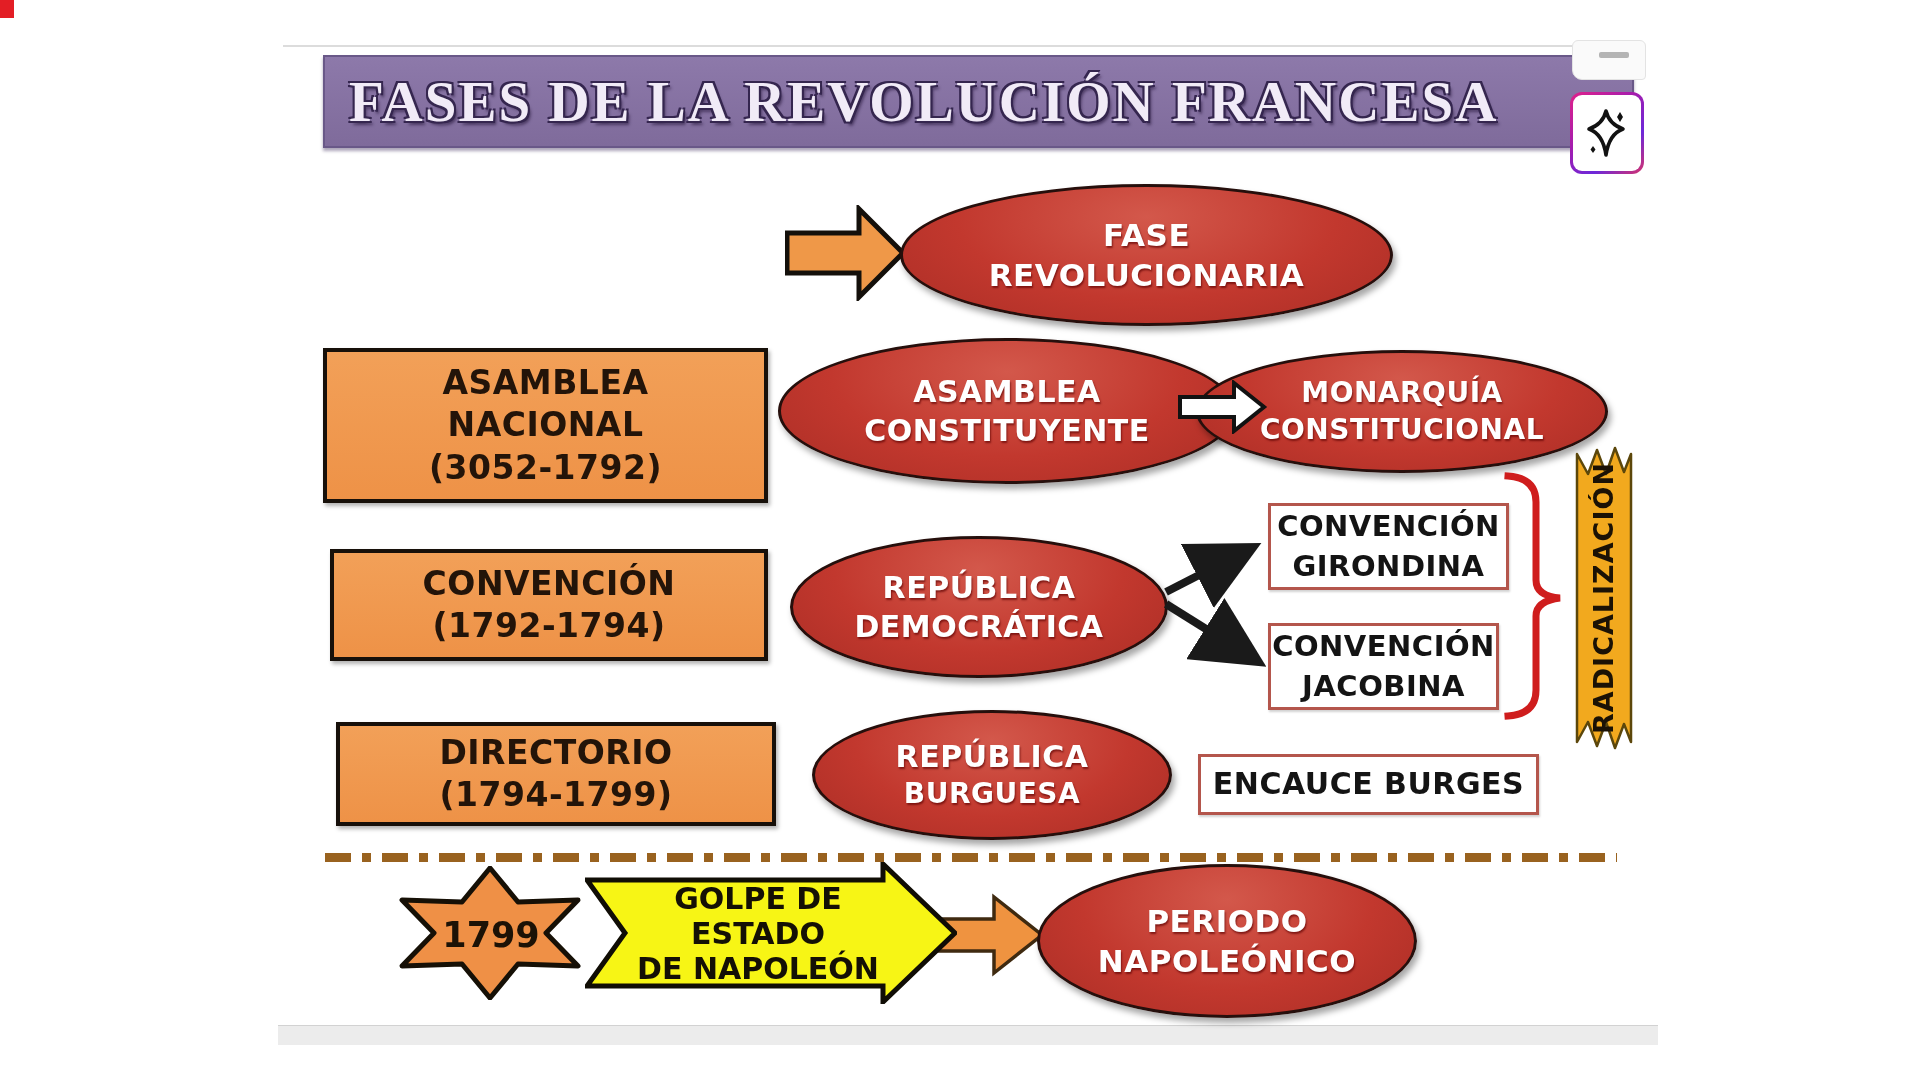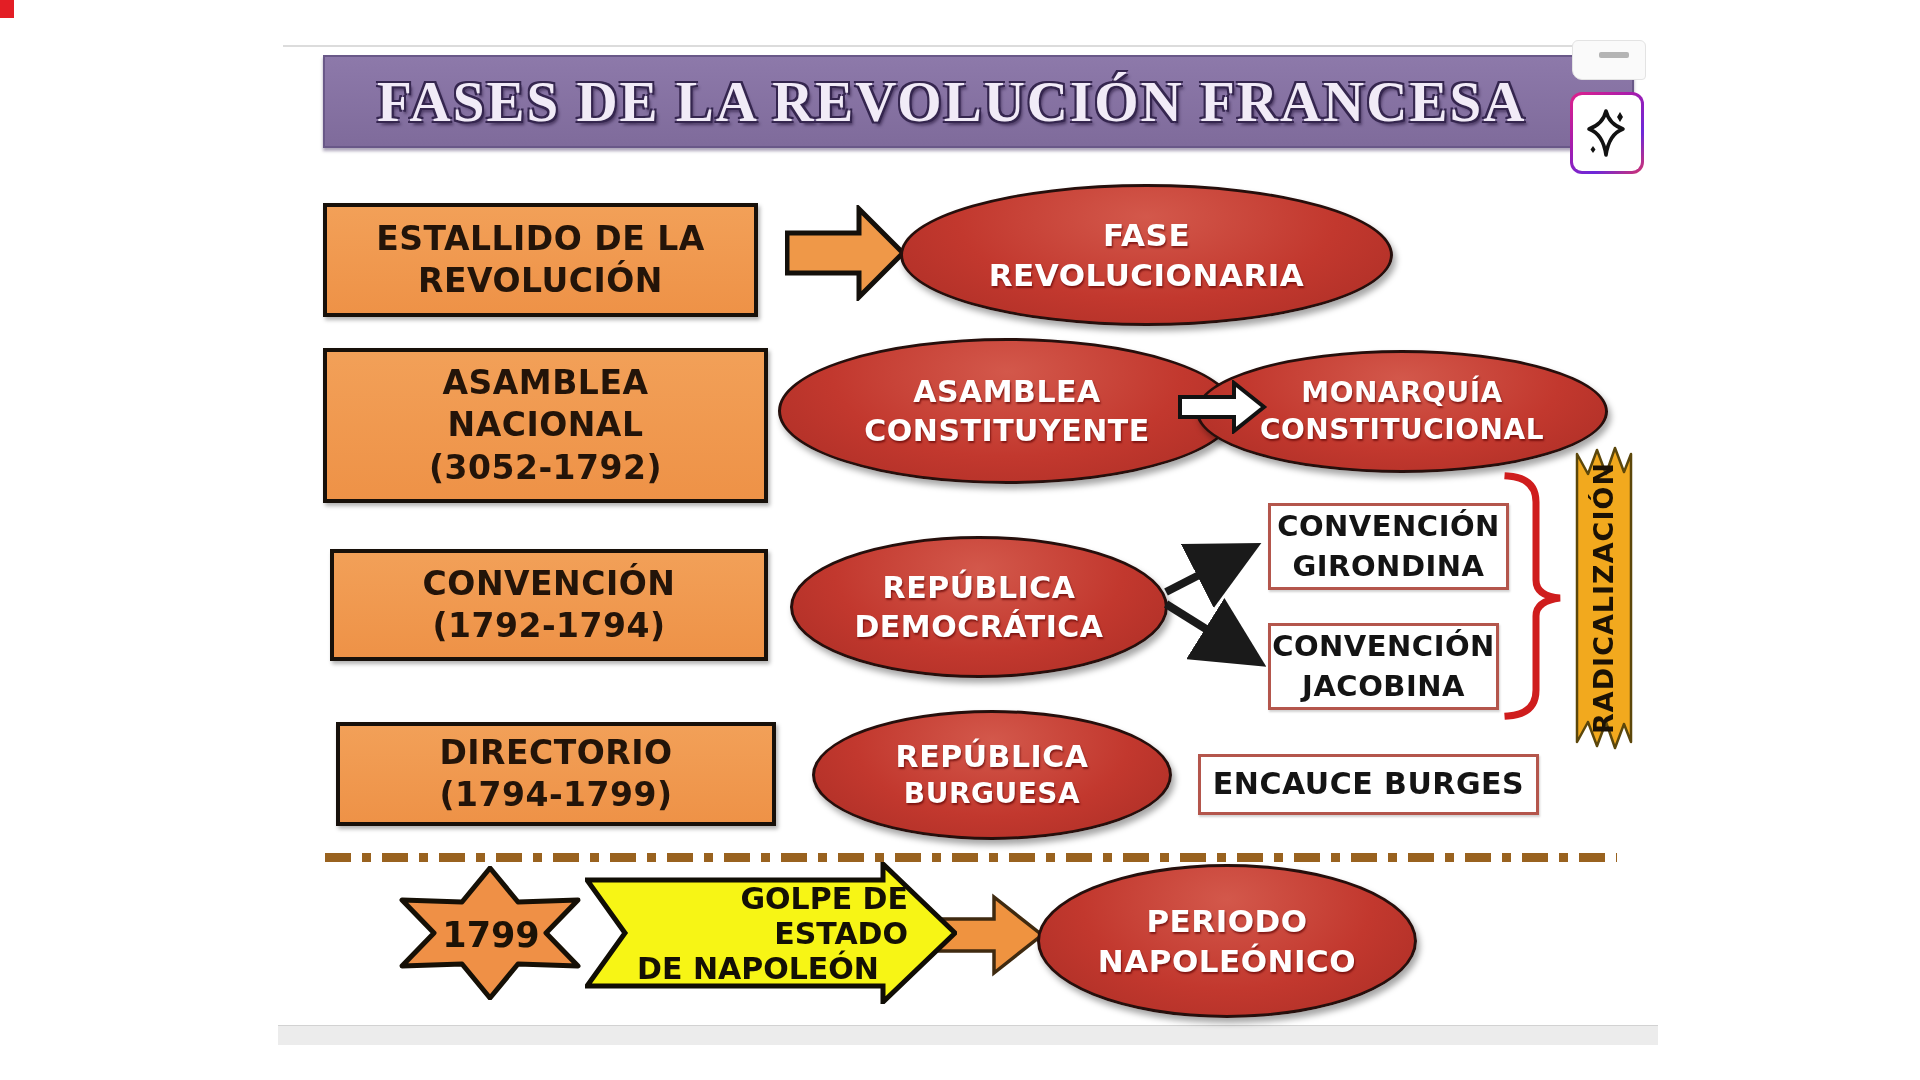--- a/index.html
+++ b/index.html
@@ -15,21 +15,21 @@
   .sparklewrap{background:linear-gradient(140deg,#e0218a 0%,#a21caf 40%,#6d28d9 70%,#d6336c 100%);
                border-radius:12px;padding:3px;}
   .sparkleinner{background:#ffffff;border-radius:9px;width:100%;height:100%;
                 display:flex;align-items:center;justify-content:center;box-sizing:border-box;}
   
   .banner{background:linear-gradient(#8d79aa,#7f6b9b);border:2px solid #695888;
           box-shadow:0 3px 3px rgba(70,55,100,.45);display:flex;align-items:center;}
   .banner-text{font-family:"Liberation Serif","DejaVu Serif",serif;font-size:57px;font-weight:bold;
                letter-spacing:2px;color:#f1ebf7;padding-left:24px;white-space:nowrap;
                text-shadow:-2px -2px 0 #35264f, 2px -2px 0 #35264f, -2px 2px 0 #35264f,
-                            2px 2px 0 #35264f, 3px 4px 3px rgba(30,15,50,.55);margin-left:28px;}
+                            2px 2px 0 #35264f, 3px 4px 3px rgba(30,15,50,.55);}
   
   .obox{background:linear-gradient(#f2a058,#ee9247);border:4px solid #17100a;
         box-shadow:2px 3px 4px rgba(0,0,0,.3);
         display:flex;flex-direction:column;align-items:center;justify-content:center;}
   .obox .ln{font-size:33px;font-weight:bold;color:#231409;line-height:1.28;letter-spacing:.5px;}
   
   .ell{border-radius:50%;border:3px solid #260f0c;
        background:radial-gradient(ellipse at 50% 22%,#d3584b 0%,#c2382e 55%,#aa2d25 100%);
        box-shadow:3px 5px 6px rgba(0,0,0,.35);
        display:flex;flex-direction:column;align-items:center;justify-content:center;text-align:right;}
@@ -38,21 +38,21 @@
   
   .rbox{background:#ffffff;border:3px solid #b4564c;box-shadow:1px 2px 2px rgba(0,0,0,.18);
         display:flex;flex-direction:column;align-items:center;justify-content:center;}
   .rbox .ln{font-size:29px;font-weight:bold;color:#141414;line-height:1.35;letter-spacing:.5px;}
   
   .ribbon-text{font-size:27px;font-weight:bold;color:#1b1205;letter-spacing:1px;
                text-align:center;white-space:nowrap;}
   
   .dashdot{background:repeating-linear-gradient(90deg,#99621f 0 26px,rgba(0,0,0,0) 26px 37px,
            #99621f 37px 46px,rgba(0,0,0,0) 46px 57px);}
-  .lbl{display:flex;flex-direction:column;align-items:center;justify-content:center;text-align:right;}
+  .lbl{display:flex;flex-direction:column;align-items:center;justify-content:center;text-align:center;}
   .lbl .ln{font-weight:bold;}
 </style>
 </head>
 <body>
 
 <div id="stage">
 
   <div class="abs cornermark" style="left:0;top:0;width:14px;height:18px;"></div>
 
   <div class="abs hairline" style="left:283px;top:45px;width:1350px;"></div>
@@ -68,24 +68,20 @@
   <div class="abs sparklewrap" style="left:1570px;top:92px;width:74px;height:82px;z-index:4;box-sizing:border-box;">
     <div class="sparkleinner">
       <svg width="44" height="50" viewBox="0 0 44 50">
         <path d="M21,3 Q24,16 38,21 Q24,26 21,47 Q18,26 4,21 Q18,16 21,3 Z" fill="#ffffff" stroke="#121212" stroke-width="3.6" stroke-linejoin="round"></path>
         <path d="M35,4 L38,9 L35,14 L32,9 Z" fill="#121212"></path>
         <path d="M8,38 L10.5,41.5 L8,45 L5.5,41.5 Z" fill="#121212"></path>
       </svg>
     </div>
   </div>
 
-  <div class="abs obox" style="left:323px;top:203px;width:427px;height:106px;">
-    <div class="ln">ESTALLIDO DE LA</div>
-    <div class="ln">REVOLUCIÓN</div>
-  </div>
 
   <svg class="abs" style="left:785px;top:205px;" width="122" height="96" viewBox="0 0 122 96">
     <path d="M2,28 L74,28 L74,4 L118,48 L74,92 L74,68 L2,68 Z" fill="#ef9848" stroke="#14100b" stroke-width="5" stroke-linejoin="miter"></path>
   </svg>
 
   <div class="abs ell" style="left:900px;top:184px;width:487px;height:136px;">
     <div class="ln" style="font-size:31px">FASE</div>
     <div class="ln" style="font-size:31px">REVOLUCIONARIA</div>
   </div>
 

